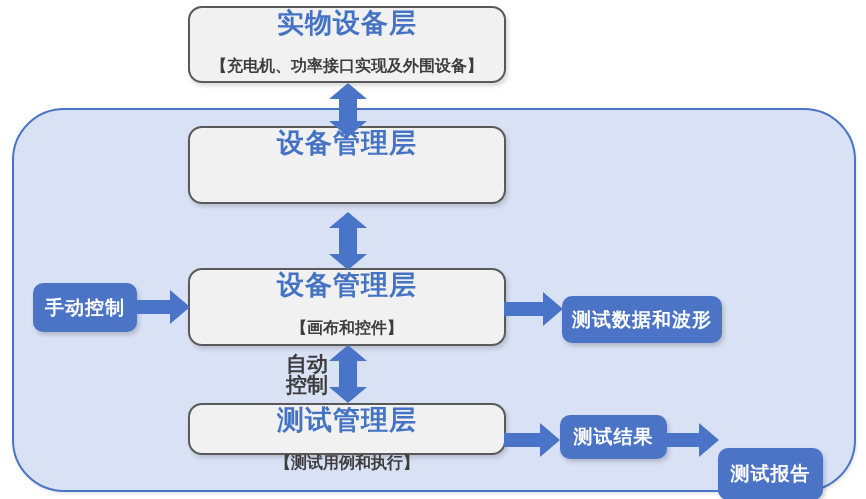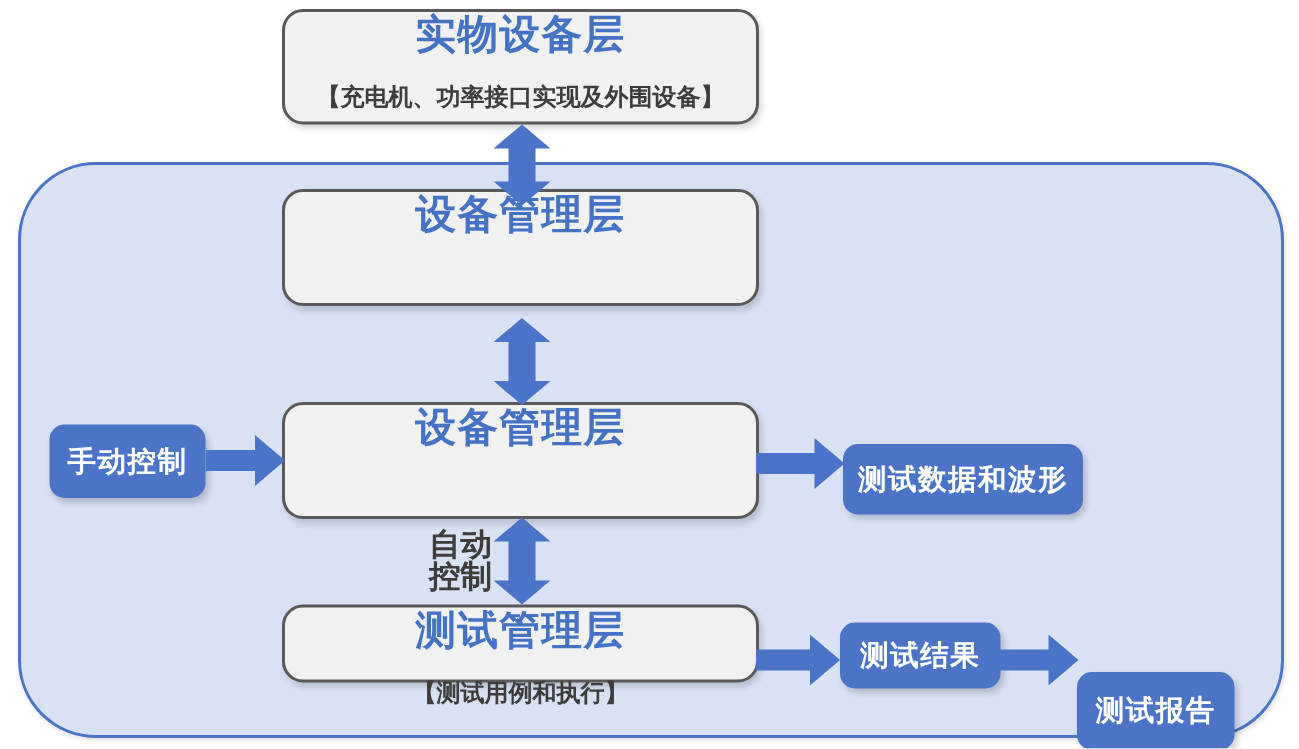--- a/index.html
+++ b/index.html
@@ -57,20 +57,21 @@
     <div class="layer-title">实物设备层</div>
     <div class="layer-subtitle">【充电机、功率接口实现及外围设备】</div>
   </div>
 
   <div class="layer-box" id="layer-device">
     <div class="layer-title">设备管理层</div>
   </div>
 
   <div class="layer-box" id="layer-experiment">
     <div class="layer-title">设备管理层</div>
+    <div class="layer-subtitle">【画布和控件】</div>
   </div>
 
   <div class="layer-box" id="layer-test">
     <div class="layer-title">测试管理层</div>
     <div class="layer-subtitle">【测试用例和执行】</div>
   </div>
 
   <div class="blue-box" id="node-manual">
     <span>手动控制</span>
   </div>

